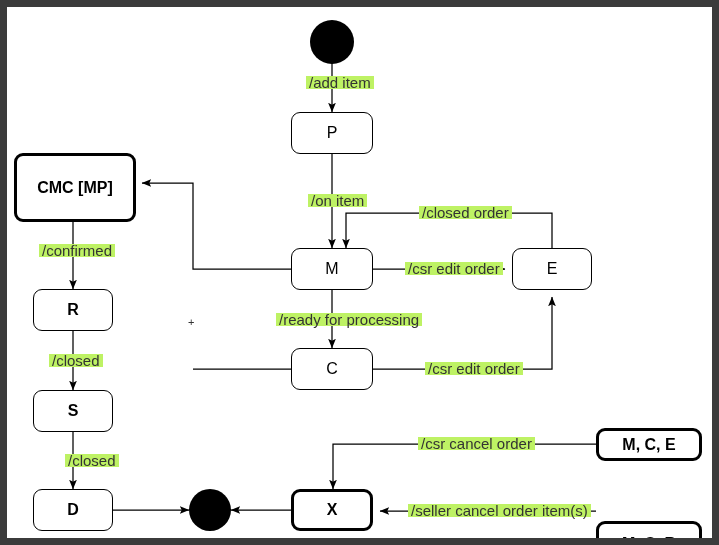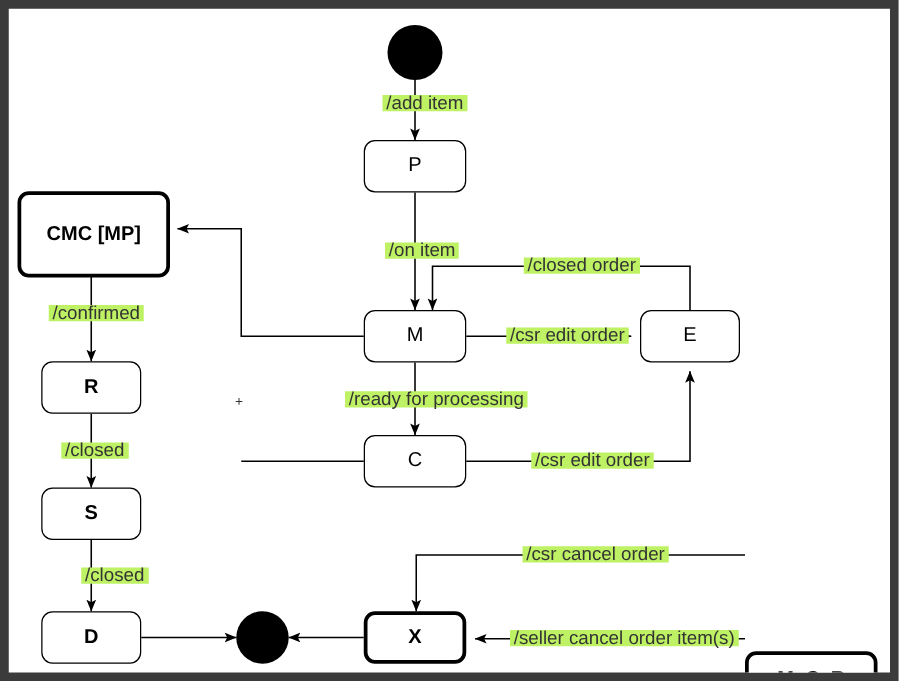--- a/index.html
+++ b/index.html
@@ -141,20 +141,23 @@
   </div>
 
   <div class="node" style="left:284px; top:341px; width:82px; height:42px;">
     <span>C</span>
   </div>
 
   <div class="node strongtext" style="left:26px; top:383px; width:80px; height:42px;">
     <span>S</span>
   </div>
 
+  <div class="node bold" style="left:589px; top:421px; width:106px; height:33px;">
+    <span>M, C, E</span>
+  </div>
 
   <div class="node strongtext" style="left:26px; top:482px; width:80px; height:42px;">
     <span>D</span>
   </div>
 
   <div class="circle-node" style="left:182px; top:482px; width:42px; height:42px;"></div>
 
   <div class="node bold" style="left:284px; top:482px; width:82px; height:42px;">
     <span>X</span>
   </div>

